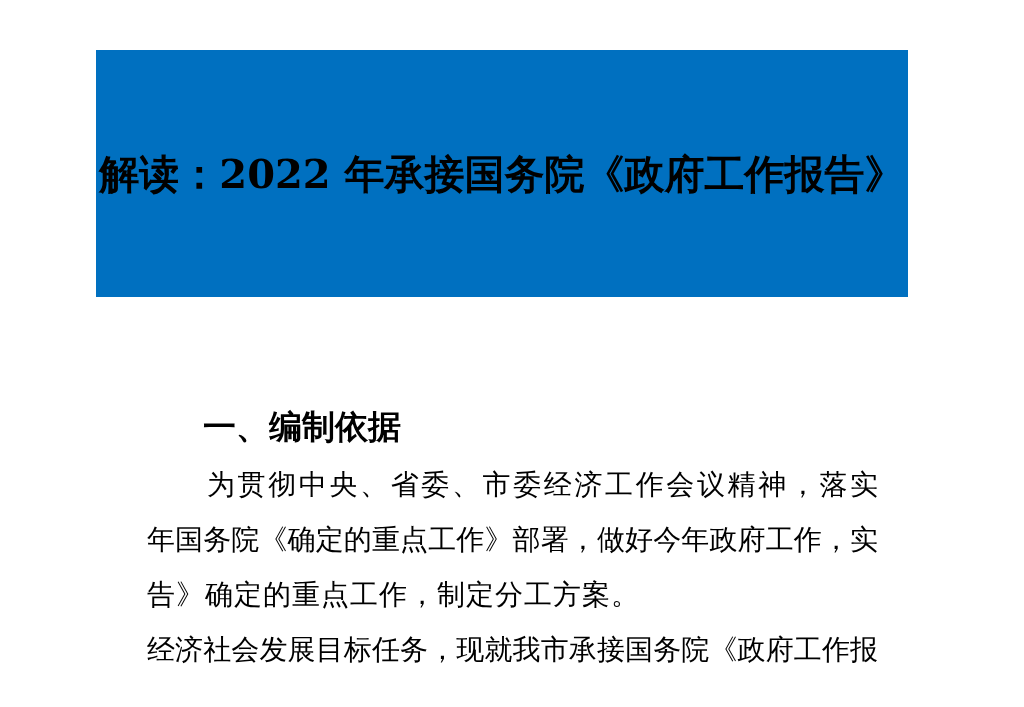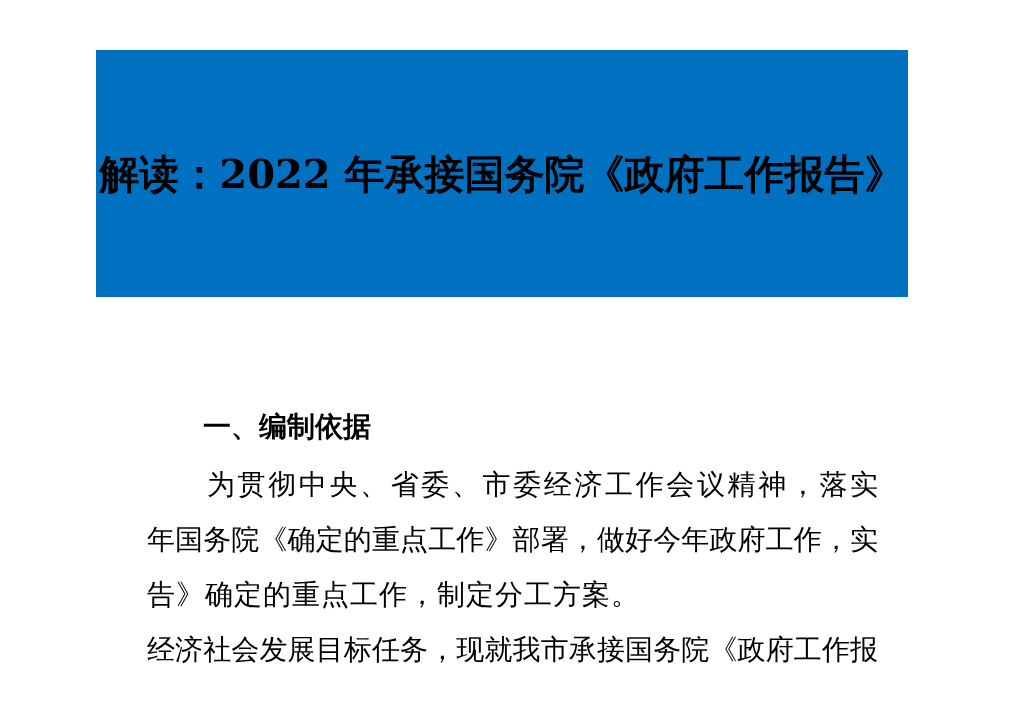--- a/index.html
+++ b/index.html
@@ -36,21 +36,21 @@
     color: #000000;
     text-align: center;
     white-space: nowrap;
   }
   .doc-heading {
     position: absolute;
     left: 203px;
     top: 409px;
     font-family: "DejaVu Sans", "Liberation Sans", sans-serif;
     font-weight: 700;
-    font-size: 28px;
+    font-size: 33px;
     line-height: 36px;
     color: #000000;
     white-space: nowrap;
   }
   .paragraph {
     position: absolute;
     left: 147px;
     top: 457px;
     width: 731px;
     font-family: "DejaVu Serif", "Liberation Serif", serif;

